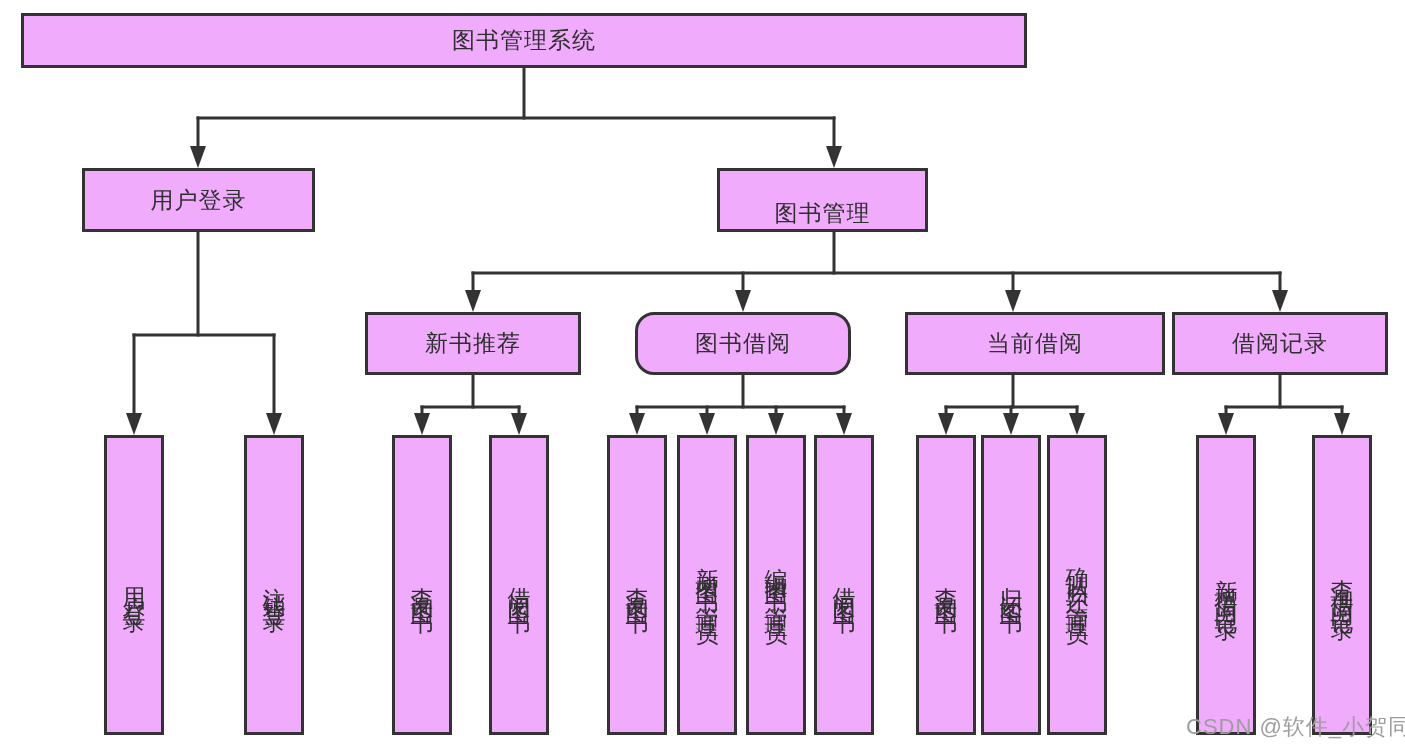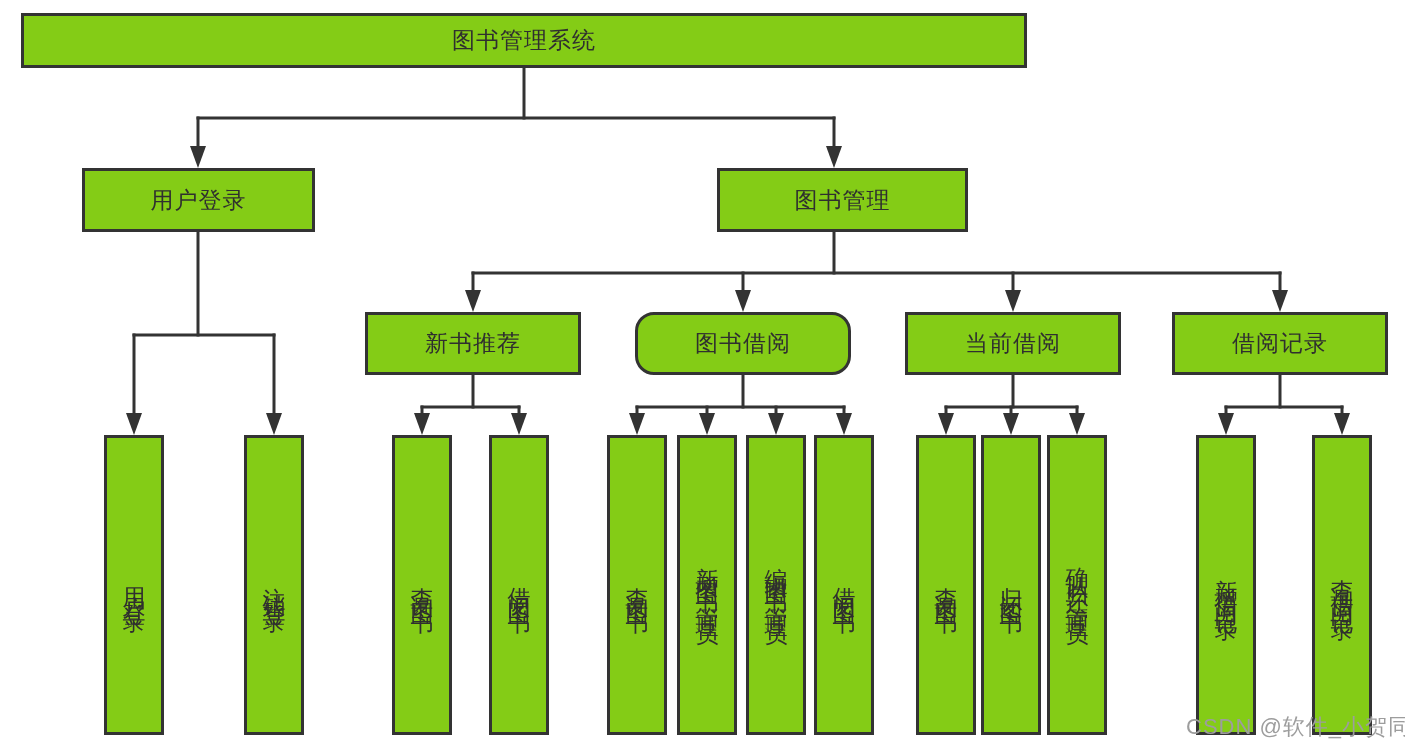--- a/index.html
+++ b/index.html
@@ -3,21 +3,21 @@
 <meta charset="utf-8">
 <style>
   html,body{margin:0;padding:0;background:#ffffff;}
   body{
     width:1405px;height:747px;position:relative;overflow:hidden;
     font-family:"Liberation Sans","DejaVu Sans",sans-serif;
   }
   #canvas{position:absolute;inset:0;width:1405px;height:747px;}
   svg.wires{position:absolute;left:0;top:0;width:1405px;height:747px;z-index:1;}
   .box{
-    position:absolute;z-index:2;background:#84cc16;
+    position:absolute;z-index:2;background:#f0abfc;
     border:3px solid #333333;box-sizing:border-box;
     display:flex;align-items:center;justify-content:center;
     color:#2f2f2f;font-size:23px;letter-spacing:1px;
   }
   .vbox{letter-spacing:0;}
   .vbox .vtext{
     writing-mode:vertical-rl;text-orientation:mixed;
     letter-spacing:8px;line-height:1.25;white-space:nowrap;
   }
   .watermark{
@@ -106,31 +106,31 @@
     </g>
   </svg>
 
   <div class="box" style="left:21px;top:13px;width:1006px;height:55px;">
     <span>图书管理系统</span>
   </div>
 
   <div class="box" style="left:82px;top:168px;width:233px;height:64px;">
     <span>用户登录</span>
   </div>
-  <div class="box" style="left:717px;top:168px;width:251px;height:64px;">
+  <div class="box" style="left:717px;top:168px;width:211px;height:64px;align-items:flex-end;">
     <span>图书管理</span>
   </div>
 
   <div class="box" style="left:365px;top:312px;width:216px;height:63px;">
     <span>新书推荐</span>
   </div>
   <div class="box" style="left:635px;top:312px;width:216px;height:63px;border-radius:19px;">
     <span>图书借阅</span>
   </div>
-  <div class="box" style="left:905px;top:312px;width:216px;height:63px;">
+  <div class="box" style="left:905px;top:312px;width:260px;height:63px;">
     <span>当前借阅</span>
   </div>
   <div class="box" style="left:1172px;top:312px;width:216px;height:63px;">
     <span>借阅记录</span>
   </div>
 
   <div class="box vbox" style="left:104px;top:435px;width:60px;height:300px;">
     <span class="vtext">用户登录</span>
   </div>
   <div class="box vbox" style="left:244px;top:435px;width:60px;height:300px;">

